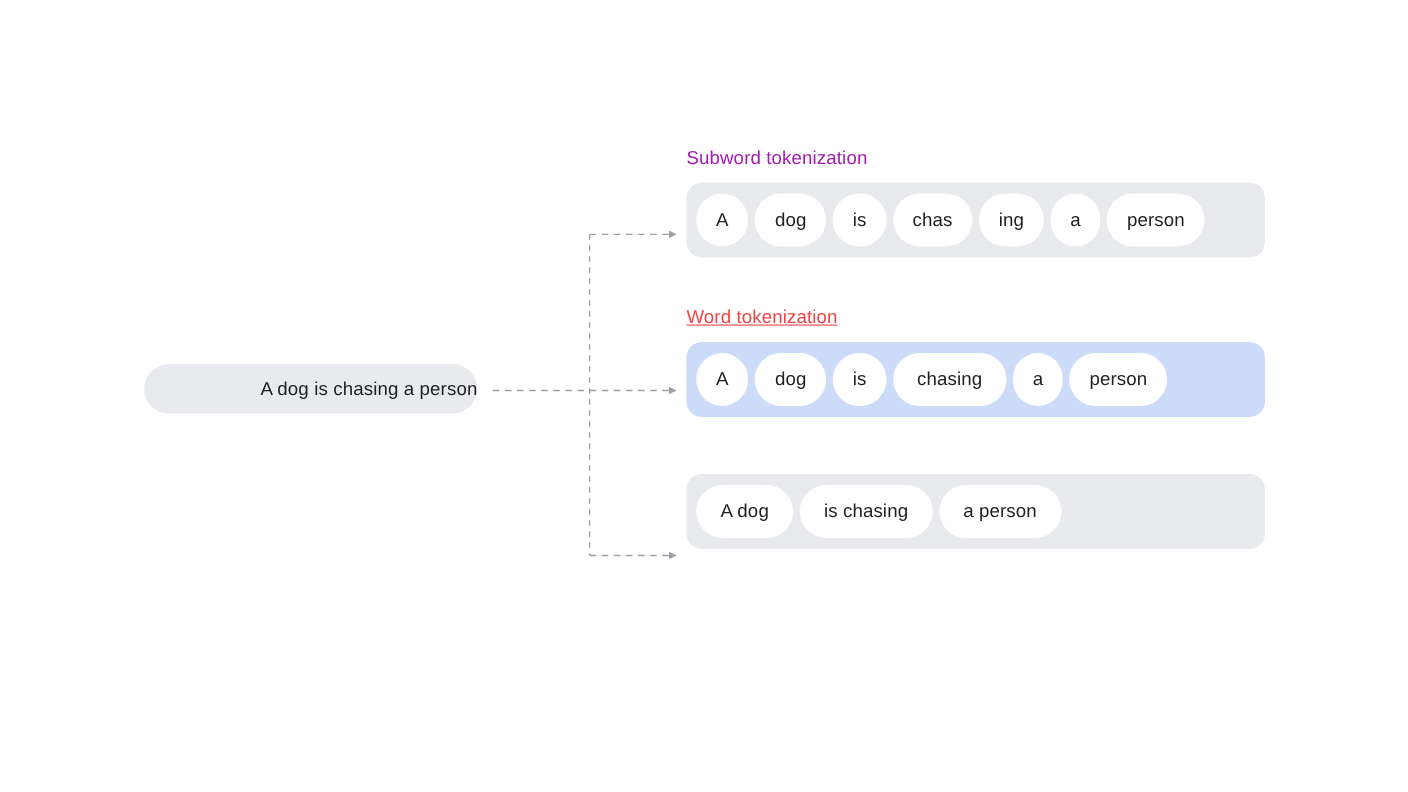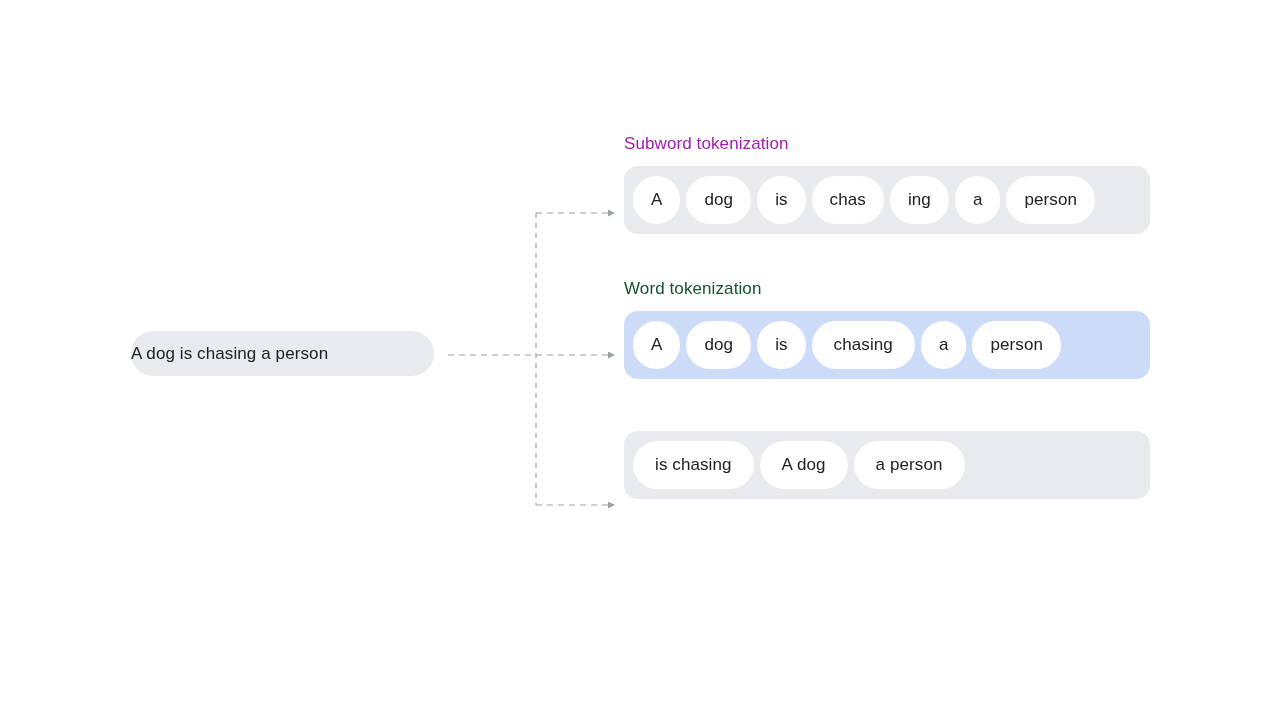--- a/index.html
+++ b/index.html
@@ -25,21 +25,21 @@
   .source-pill {
     position: absolute;
     left: 131px;
     top: 331px;
     width: 303px;
     height: 45px;
     border-radius: 23px;
     background: #e8eaed;
     display: flex;
     align-items: center;
-    justify-content: flex-start;
+    justify-content: flex-end;
   }
   .source-pill .txt {
     font-size: 17px;
     color: #202124;
     letter-spacing: 0.1px;
   }
 
   
   .connectors {
     position: absolute;
@@ -57,22 +57,23 @@
     width: 526px;
   }
   .group-label {
     font-size: 17px;
     color: #a21caf;
     letter-spacing: 0.1px;
     margin: 0 0 12px 0;
     line-height: 20px;
   }
   .group.emphasis .group-label {
-    color: #14532d;
+    color: #ef4444;
     font-weight: 500;
+    text-decoration: underline;
   }
 
   .token-row {
     box-sizing: border-box;
     width: 526px;
     border-radius: 14px;
     background: #e8eaed;
     display: flex;
     align-items: center;
     padding: 10px 9px;
@@ -152,19 +153,19 @@
       <div class="token">dog</div>
       <div class="token">is</div>
       <div class="token wide">chasing</div>
       <div class="token">a</div>
       <div class="token">person</div>
     </div>
   </div>
 
   <div class="group" id="group-phrase">
     <div class="token-row">
+      <div class="token wide">A dog</div>
       <div class="token wide">is chasing</div>
-      <div class="token wide">A dog</div>
       <div class="token wide">a person</div>
     </div>
   </div>
 
 </div>
 
 </body></html>

